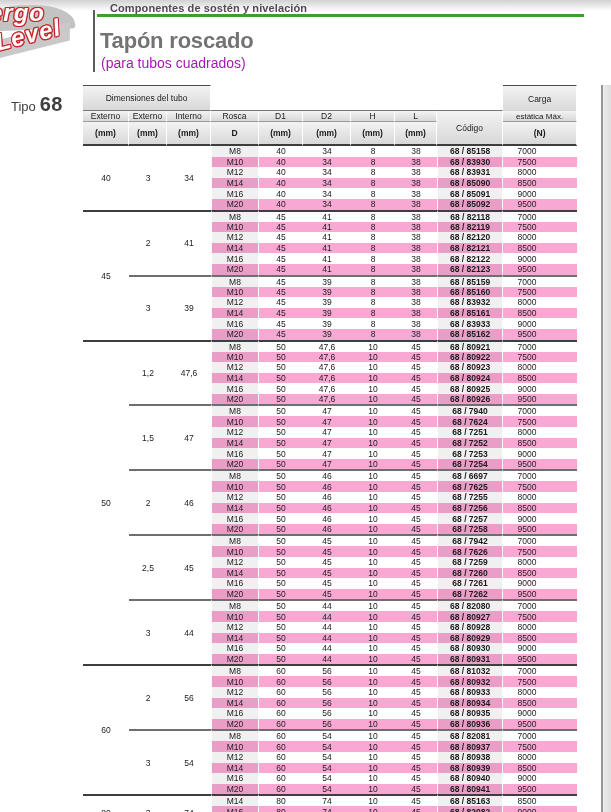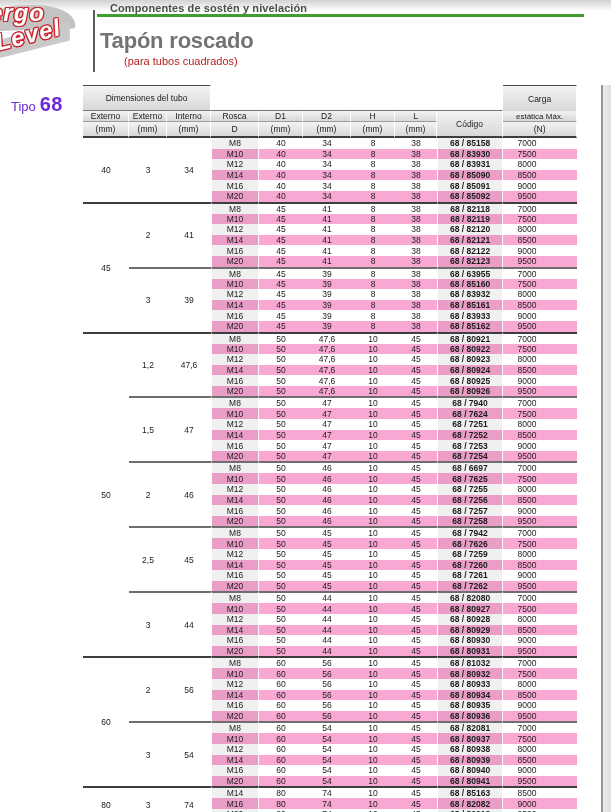--- a/index.html
+++ b/index.html
@@ -24,38 +24,38 @@
   .logo-w1 { left:3px; top:-2px; }
   .logo-w2 { left:9px; top:20px; transform:rotate(-14deg); }
 
   
   .divider { position:absolute; left:93px; top:10px; width:1.5px; height:62px; background:#5c5c5c; }
   .kicker { position:absolute; left:110px; top:2px; font-size:11px; font-weight:bold;
     color:#4b4f4a; letter-spacing:0.1px; }
   .greenbar { position:absolute; left:97px; top:13.5px; width:487px; height:3px; background:#3f9e2f; }
   .title { position:absolute; left:100px; top:28px; font-size:22px; font-weight:bold;
     color:#737373; letter-spacing:-0.2px; }
-  .subtitle { position:absolute; left:101px; top:55px; font-size:11px; color:#b91c1c;margin-left:23px; }
-  .tipo { position:absolute; left:11px; top:93px; font-size:13px; color:#6d28d9; }
+  .subtitle { position:absolute; left:101px; top:55px; font-size:14px; color:#a21caf; }
+  .tipo { position:absolute; left:11px; top:93px; font-size:13px; color:#404040; }
   .tipo b { font-size:20px; margin-left:4px; letter-spacing:0.3px; }
 
   
   .scan-line { position:absolute; left:601px; top:85px; width:1.5px; height:727px; background:#979797; }
   .scan-fill { position:absolute; left:602.5px; top:85px; width:8.5px; height:727px;
     background:linear-gradient(90deg,#ececec,#dddddd); }
 
   
   table.cat { position:absolute; left:83px; top:85px; width:494px;
     border-collapse:separate; border-spacing:0; table-layout:fixed;
     font-size:8.5px; color:#1b1b1b; }
   .cat th { font-weight:normal; height:11px; padding:0; text-align:center; vertical-align:middle;
     background:linear-gradient(180deg,#f3f3f3,#d8d8d8); border-right:1.5px solid #ffffff;
     font-size:8.5px; white-space:nowrap; overflow:hidden; }
   .cat tr.r1 th { height:26px;margin-left:40px; }
-  .cat tr.r3 th { height:16px; }
+  .cat tr.r3 th { height:24px;font-weight:bold; }
   .cat th.dim   { border-top:1.5px solid #4c4c4c; border-bottom:1px solid #767676; }
   .cat th.spacer{ background:#fff; border-bottom:1px solid #767676; }
   .cat th.carga1{ border-top:1.5px solid #4c4c4c; }
   .cat th.lbl   { border-bottom:1px solid #9b9b9b; }
   .cat th.small { font-size:8px; }
   .cat th.bb    { border-bottom:2px solid #3d3d3d; }
 
   .cat td { height:10.6px; padding:0; text-align:center; vertical-align:middle;
     white-space:nowrap; overflow:hidden; }
   .cat td.dimcol { background:#ffffff; }
@@ -264,21 +264,21 @@
         <td></td>
       </tr>
       <tr class="gs">
         <td class="dimcol" rowspan="6">3</td>
         <td class="dimcol" rowspan="6">39</td>
         <td class="band">M8</td>
         <td>45</td>
         <td>39</td>
         <td>8</td>
         <td>38</td>
-        <td class="band code">68 / 63955</td>
+        <td class="band code">68 / 85159</td>
         <td>7000</td>
         <td></td>
       </tr>
       <tr class="stripe">
         <td class="band">M10</td>
         <td>45</td>
         <td>39</td>
         <td>8</td>
         <td>38</td>
         <td class="band code">68 / 85160</td>

